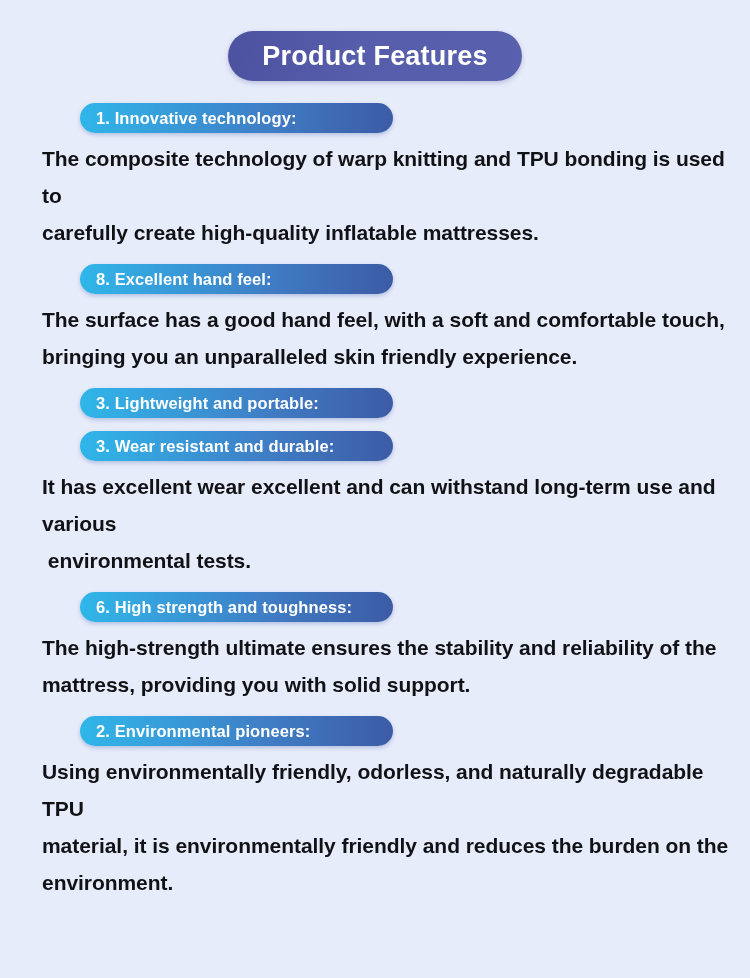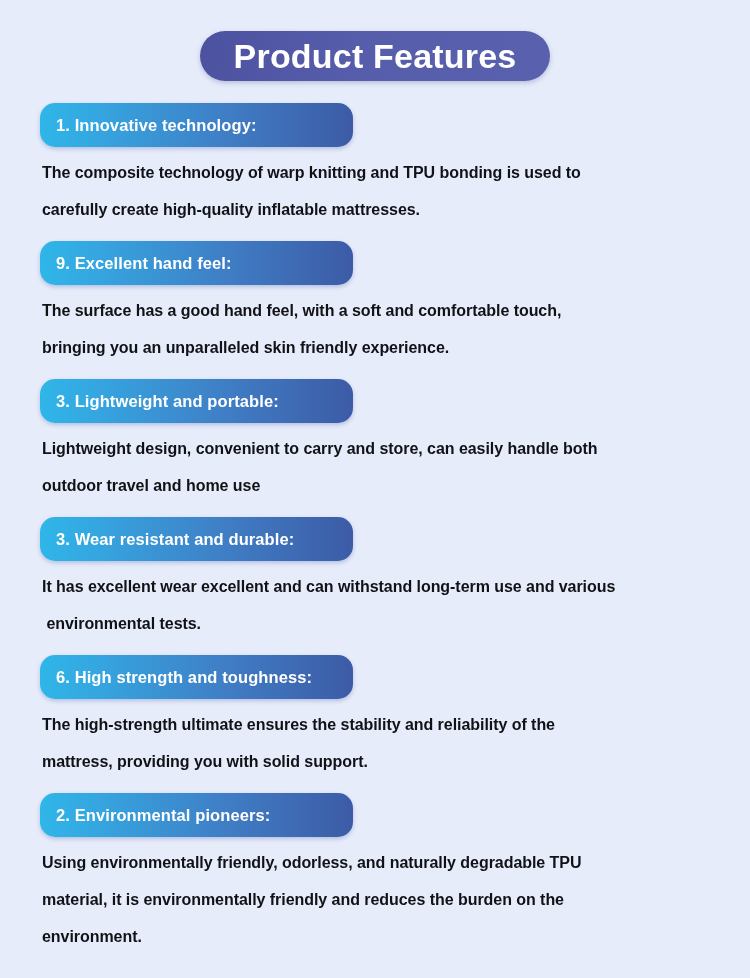--- a/index.html
+++ b/index.html
@@ -35,57 +35,58 @@
   .title-badge {
     display: inline-flex;
     align-items: center;
     justify-content: center;
     height: 50px;
     padding: 0 34px;
     border-radius: 25px;
     background: linear-gradient(100deg, #4d52a0 0%, #565dab 45%, #5960ad 100%);
     box-shadow: 0 2px 5px rgba(60,70,140,0.28);
     color: #ffffff;
-    font-size: 34px;
+    font-size: 27px;
     font-weight: bold;
     letter-spacing: 0.2px;
     line-height: 1;
     white-space: nowrap;
   }
 
   
   .features {
     padding: 0 0 0 0;
     margin-top: 22px;
   }
 
   .feature {
     padding: 0 20px 0 40px;
   }
 
   .feature-header {
     display: inline-flex;
     align-items: center;
     min-width: 313px;
-    height: 44px;
+    height: 30px;
     padding: 0 22px 0 16px;
     border-radius: 15px;
     background: linear-gradient(90deg, #2fb6e8 0%, #35a6e0 18%, #3f7fc6 58%, #3d5ba6 100%);
     box-shadow: 0 2px 4px rgba(60,90,160,0.30);
     color: #ffffff;
     font-size: 16.5px;
     font-weight: bold;
     line-height: 1;
     white-space: nowrap;
     letter-spacing: 0.1px;
+    margin-left: 40px;
   }
 
   .feature-body {
     color: #111216;
-    font-size: 16px;
+    font-size: 21px;
     font-weight: bold;
     line-height: 37px;
     letter-spacing: -0.05px;
     white-space: pre-wrap;
     margin-top: 7px;
     margin-left: 2px;
   }
 
   
   .feature + .feature { margin-top: 13px; }
@@ -103,29 +104,27 @@
 
   <div class="features">
 
     <div class="feature f1">
       <div class="feature-header">1. Innovative technology:</div>
       <div class="feature-body">The composite technology of warp knitting and TPU bonding is used to
 carefully create high-quality inflatable mattresses.</div>
     </div>
 
     <div class="feature">
-      <div class="feature-header">9. Excellent hand feel:</div>
+      <div class="feature-header">8. Excellent hand feel:</div>
       <div class="feature-body">The surface has a good hand feel, with a soft and comfortable touch,
 bringing you an unparalleled skin friendly experience.</div>
     </div>
 
     <div class="feature">
       <div class="feature-header">3. Lightweight and portable:</div>
-      <div class="feature-body">Lightweight design, convenient to carry and store, can easily handle both
-outdoor travel and home use</div>
     </div>
 
     <div class="feature">
       <div class="feature-header">3. Wear resistant and durable:</div>
       <div class="feature-body">It has excellent wear excellent and can withstand long-term use and various
  environmental tests.</div>
     </div>
 
     <div class="feature">
       <div class="feature-header">6. High strength and toughness:</div>

